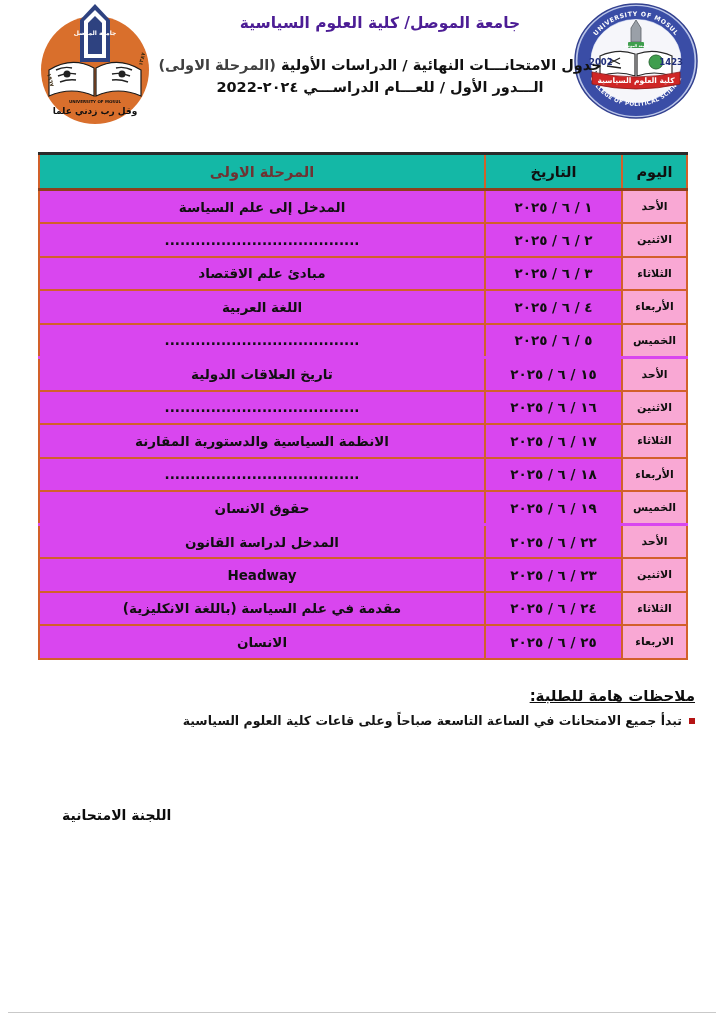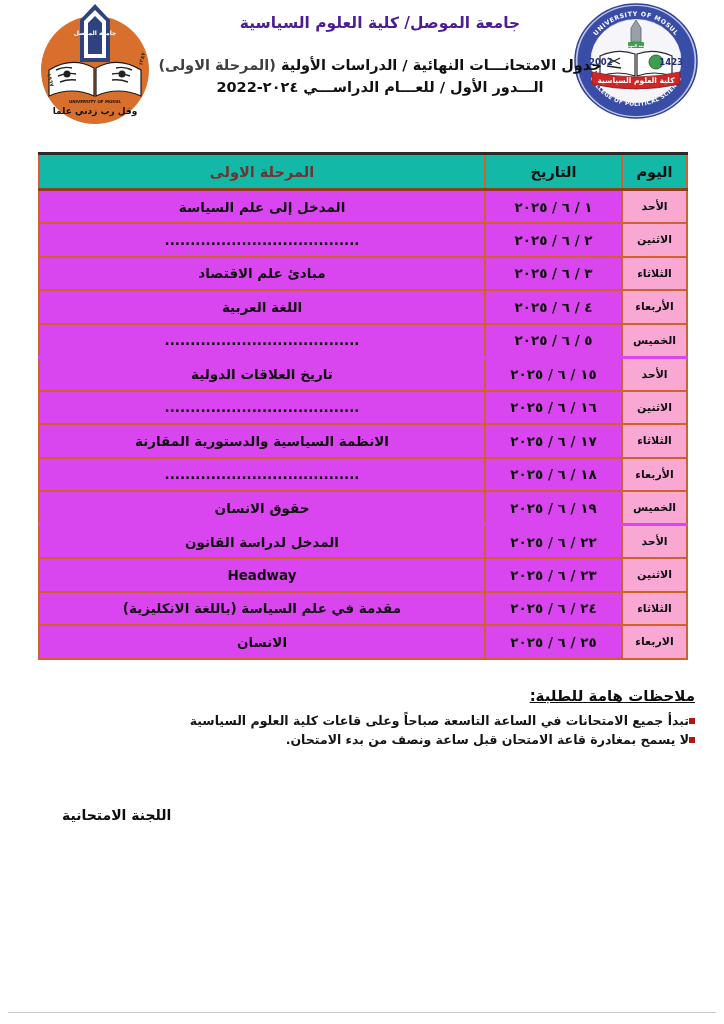--- a/index.html
+++ b/index.html
@@ -47,21 +47,21 @@
   
   .notes {
     position:absolute; top:687px; right:29px; width:650px;
     direction:rtl; text-align:right;
   }
   .notes-title {
     font-size:15px; font-weight:bold; text-decoration:underline;
     margin-bottom:7px; color:#0d0d0d;
   }
   .note-item {
-    display:flex; align-items:flex-start; gap:0;
+    display:flex; align-items:flex-start; gap:7px;
     font-size:12.5px; font-weight:bold; line-height:1.5; color:#141414;
   }
   .bullet {
     flex:0 0 auto; width:6px; height:6px; background:#b51414; margin-top:6px;
   }
 
   
   .committee {
     position:absolute; left:62px; top:807px;
     direction:rtl; font-size:14px; font-weight:bold; color:#0d0d0d;
@@ -230,23 +230,19 @@
       </tbody>
   </table>
 
   <div class="notes">
     <div class="notes-title">ملاحظات هامة للطلبة:</div>
     <div>
         <div class="note-item">
           <span class="bullet"></span>
           <span class="note-text">تبدأ جميع الامتحانات في الساعة التاسعة صباحاً وعلى قاعات كلية العلوم السياسية</span>
         </div>
-        <div class="note-item">
-          <span class="bullet"></span>
-          <span class="note-text">لا يسمح بمغادرة قاعة الامتحان قبل ساعة ونصف من بدء الامتحان.</span>
-        </div>
       </div>
   </div>
 
   <div class="committee">اللجنة الامتحانية</div>
 
   <div class="page-bottom-rule"></div>
 </div>
 
 </body></html>

